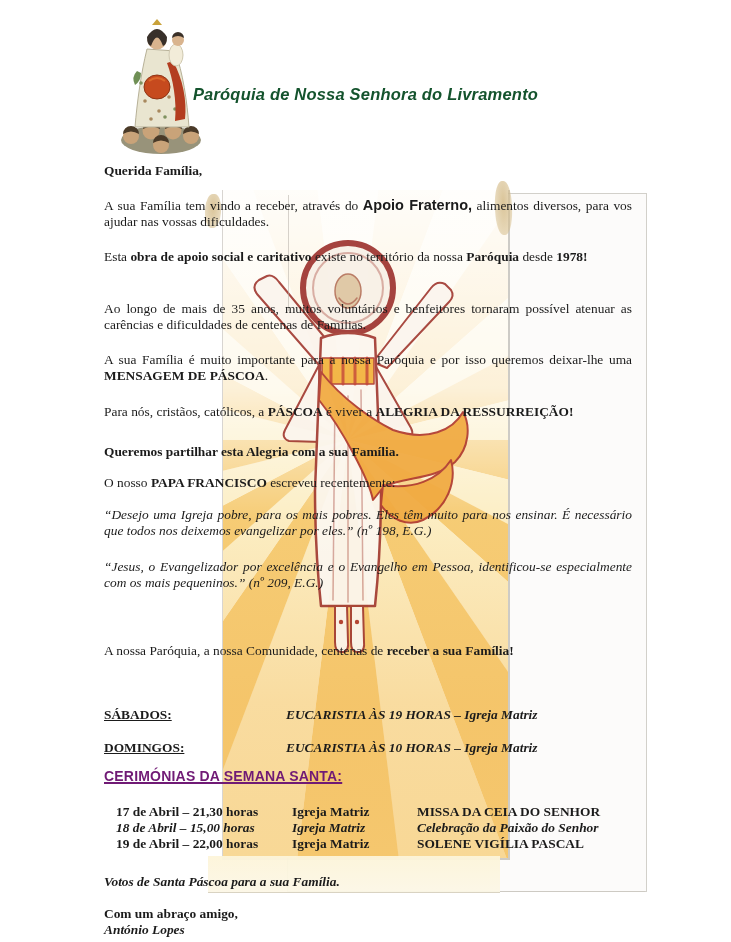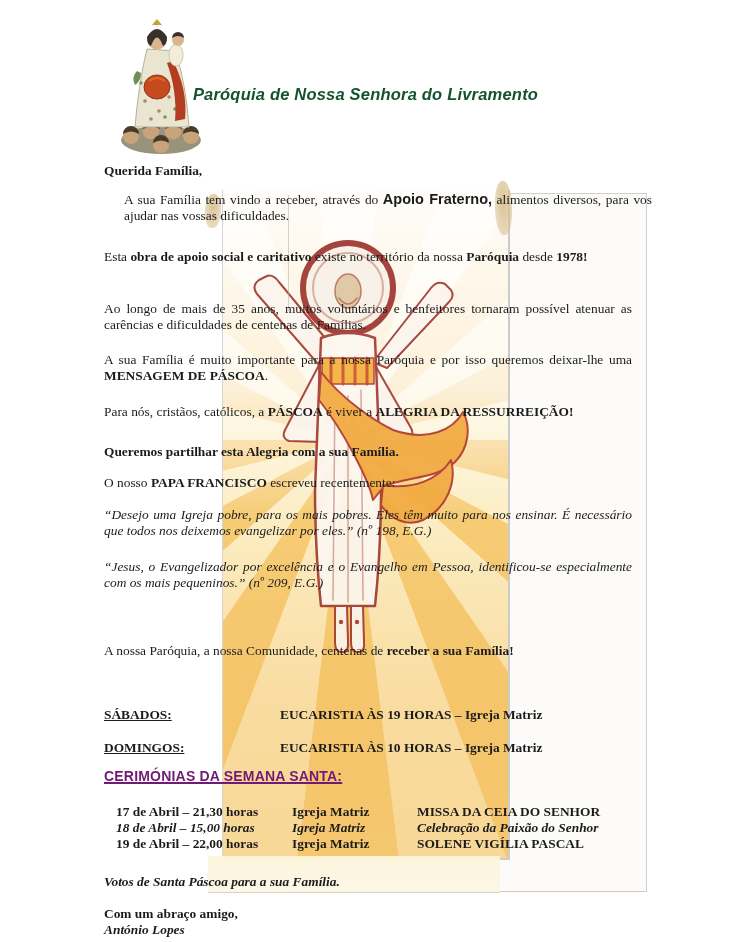--- a/index.html
+++ b/index.html
@@ -45,41 +45,41 @@
     background:rgba(180,175,167,.55);z-index:3;
   }
   .tape{
     position:absolute;z-index:4;border-radius:45%;
     background:radial-gradient(ellipse at 50% 40%, rgba(216,193,147,.95), rgba(214,190,140,.55) 70%, rgba(214,190,140,0));
   }
   #tape-left{left:205px;top:194px;width:16px;height:34px;transform:rotate(3deg);}
   #tape-right{left:495px;top:181px;width:17px;height:54px;transform:rotate(-2deg);}
   
   #salutation{top:163px;font-weight:bold;}
-  #p-apoio{top:191px;margin-left:20px;}
+  #p-apoio{top:197px;}
   #p-obra{top:249px;}
   #p-anos{top:301px;}
   #p-importante{top:352px;}
   #p-pascoa{top:404px;}
   #cristo-line{
     position:absolute;left:104px;top:421px;width:535px;text-align:right;
     font-family:"Liberation Sans",sans-serif;font-weight:bold;font-size:15px;color:#0c0c0c;
   }
   #p-partilhar{top:444px;}
   #p-papa{top:475px;}
   #q1{top:507px;}
   #q2{top:559px;}
   #p-jesus{top:611px;}
   #p-comunidade{top:643px;}
   #p-venha{top:675px;}
   .sched-row{position:absolute;left:104px;width:528px;font-size:13.4px;line-height:16px;font-weight:bold;}
   #mass-1{top:707px;}
   #mass-2{top:740px;}
   .sched-label{display:inline-block;width:176px;text-decoration:underline;}
-  .sched-detail{}
+  .sched-detail{font-style:italic;margin-left:6px;}
   #hw-heading{
     position:absolute;left:104px;top:768px;
     font-family:"Liberation Sans",sans-serif;font-weight:bold;font-size:14px;color:#701a75;
     text-decoration:underline;text-decoration-thickness:2px;letter-spacing:.2px;
   }
   .hw-row{position:absolute;left:116px;width:540px;font-size:13.4px;line-height:16px;font-weight:bold;}
   #hw-1{top:804px;} #hw-2{top:820px;} #hw-3{top:836px;}
   .hw-date{display:inline-block;width:176px;}
   .hw-place{display:inline-block;width:125px;}
   .hw-event{display:inline-block;}

